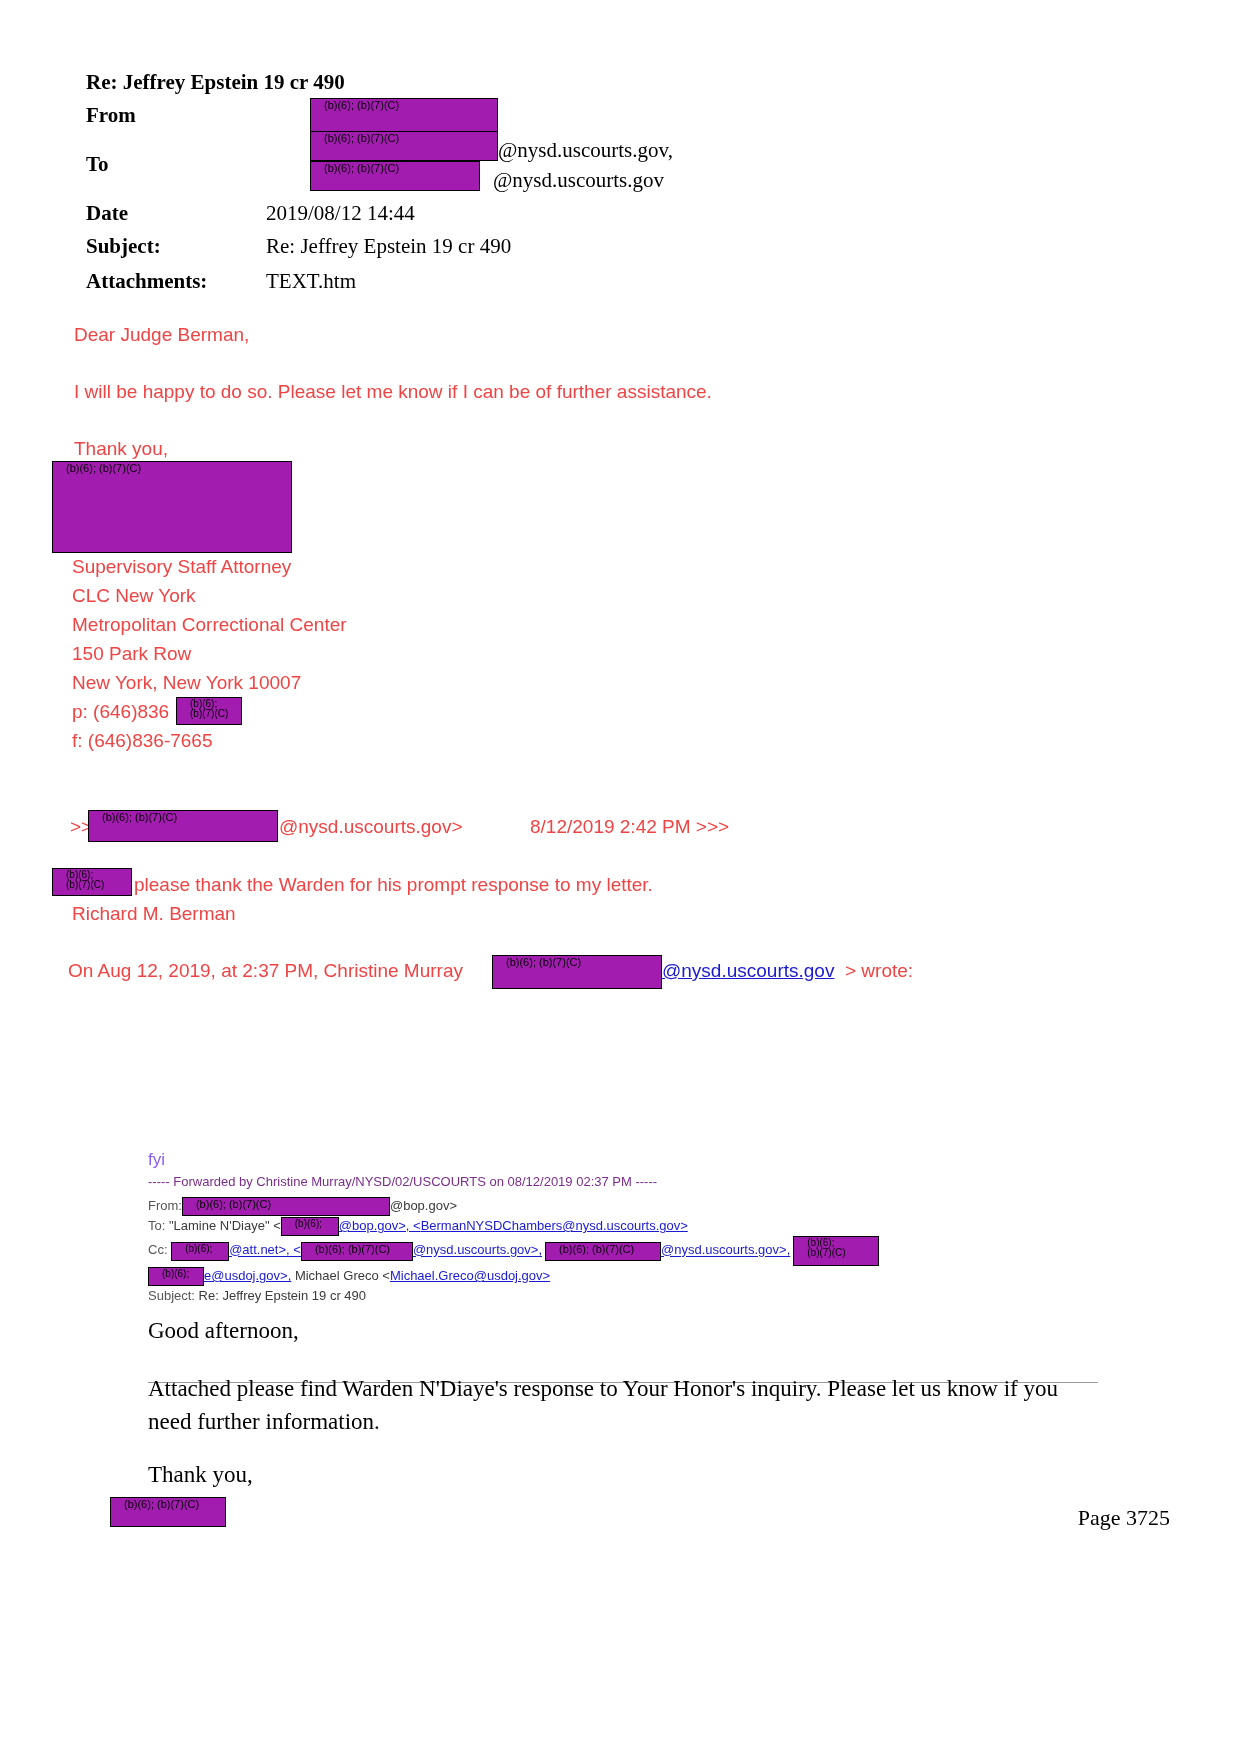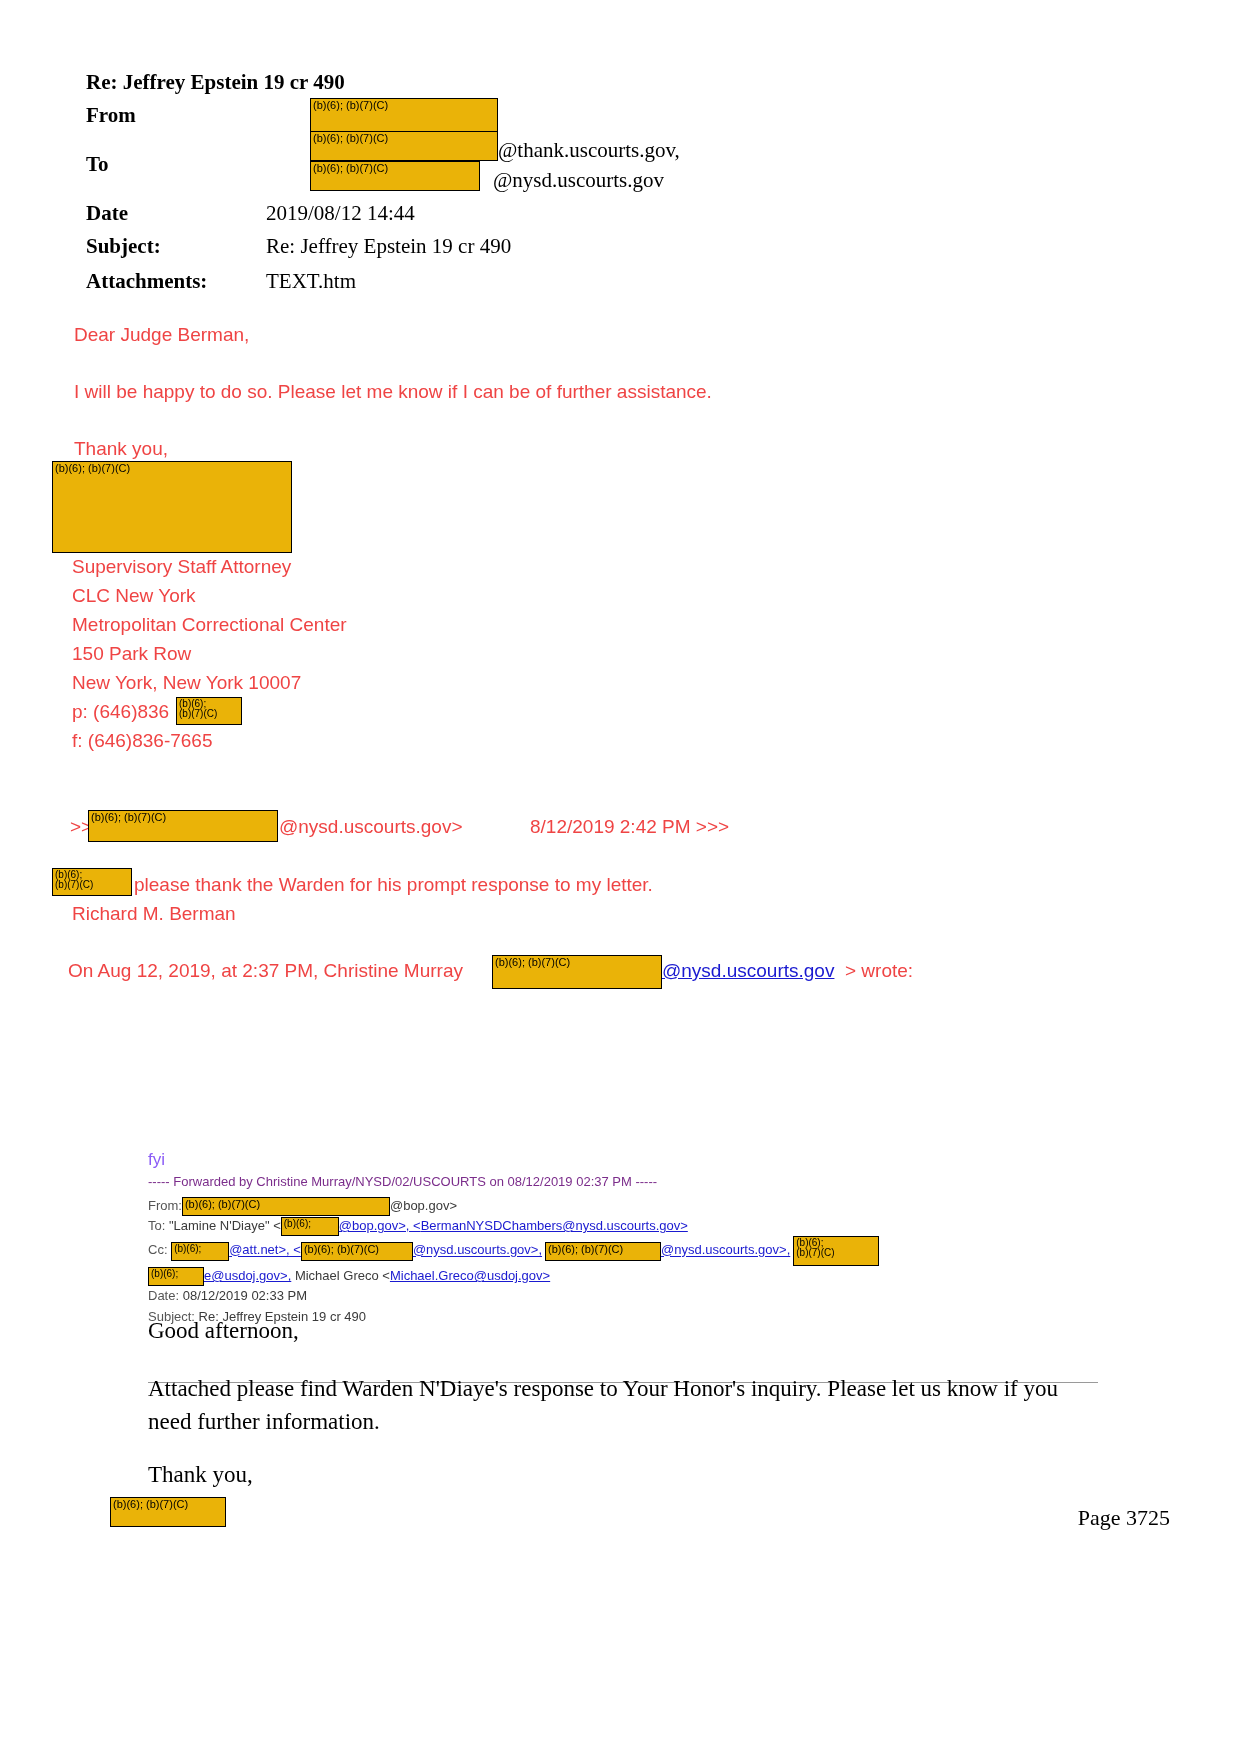--- a/index.html
+++ b/index.html
@@ -17,30 +17,30 @@
   }
   .page {
     position: absolute;
     left: 0; top: 0;
     width: 1240px;
     height: 1569px;
   }
   
   .redact {
     display: inline-block;
-    background: #eab308;
+    background: #a21caf;
     border: 1px solid #000;
     color: #000;
     font-family: "Liberation Sans", sans-serif;
     font-size: 11px;
     line-height: 1.05;
     vertical-align: middle;
     overflow: hidden;
     box-sizing: border-box;
-    padding: 1px 2px;
+    padding: 1px 13px;
     white-space: nowrap;
   }
   .redact.small { font-size: 10px; }
 
   
   .hdr-title {
     position: absolute;
     left: 86px; top: 70px;
     font-size: 21px;
     font-weight: bold;
@@ -124,21 +124,21 @@
 
 <div class="page">
 
   <div class="hdr-title">Re: Jeffrey Epstein 19 cr 490</div>
 
   <div class="hdr-label" style="top:103px; left:86px;">From</div>
   <span class="redact" style="position:absolute; left:310px; top:98px; width:188px; height:34px;">(b)(6); (b)(7)(C)</span>
 
   <div class="hdr-label" style="top:152px; left:86px;">To</div>
   <span class="redact" style="position:absolute; left:310px; top:131px; width:188px; height:30px;">(b)(6); (b)(7)(C)</span>
-  <div class="hdr-val" style="top:138px; left:498px;">@thank.uscourts.gov,</div>
+  <div class="hdr-val" style="top:138px; left:498px;">@nysd.uscourts.gov,</div>
   <span class="redact" style="position:absolute; left:310px; top:161px; width:170px; height:30px;">(b)(6); (b)(7)(C)</span>
   <div class="hdr-val" style="top:168px; left:493px;">@nysd.uscourts.gov</div>
 
   <div class="hdr-label" style="top:201px; left:86px;">Date</div>
   <div class="hdr-val" style="top:201px;">2019/08/12 14:44</div>
 
   <div class="hdr-label" style="top:234px; left:86px;">Subject:</div>
   <div class="hdr-val" style="top:234px;">Re: Jeffrey Epstein 19 cr 490</div>
 
   <div class="hdr-label" style="top:269px; left:86px;">Attachments:</div>
@@ -195,24 +195,20 @@
     <div class="fwd-line">
       <span class="fwd-label">Cc:</span>
       <span class="redact small" style="width:58px;height:19px;">(b)(6);</span><span class="link">@att.net&gt;, &lt;</span><span class="redact" style="width:112px;height:19px;">(b)(6); (b)(7)(C)</span><span class="link">@nysd.uscourts.gov&gt;,</span><span class="redact" style="width:116px;height:19px;margin-left:3px;">(b)(6); (b)(7)(C)</span><span class="link">@nysd.uscourts.gov&gt;,</span><span class="redact small" style="width:86px;height:30px;margin-left:3px;"><span style="display:block;line-height:1.0;">(b)(6);</span><span style="display:block;line-height:1.0;">(b)(7)(C)</span></span>
     </div>
 
     <div class="fwd-line">
       <span class="redact small" style="width:56px;height:19px;">(b)(6);</span><span class="link">e@usdoj.gov&gt;,</span>
       <span>Michael Greco  &lt;</span><span class="link">Michael.Greco@usdoj.gov&gt;</span>
     </div>
 
-    <div class="fwd-line">
-      <span class="fwd-label">Date:</span>
-      <span>08/12/2019 02:33 PM</span>
-    </div>
 
     <div class="fwd-line">
       <span class="fwd-label">Subject:</span>
       <span>Re: Jeffrey Epstein 19 cr 490</span>
     </div>
   </div>
 
   <div class="hr"></div>
 
   <div class="body-serif" style="left:148px; top:1318px; font-size:23px;">Good afternoon,</div>

